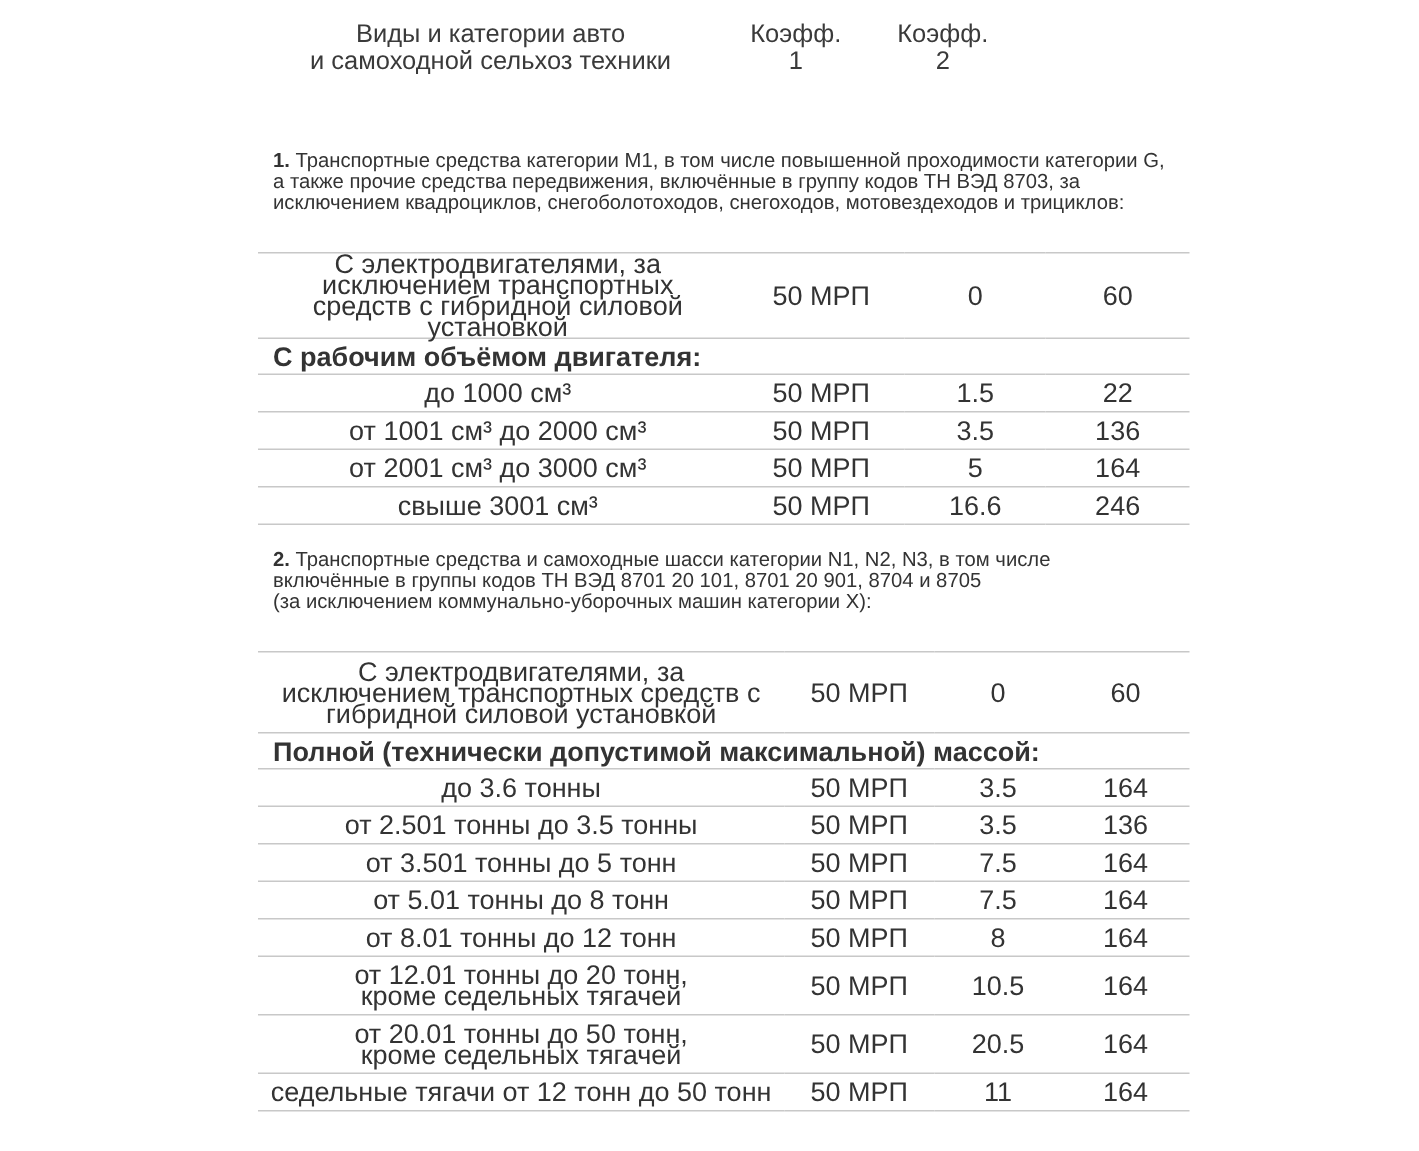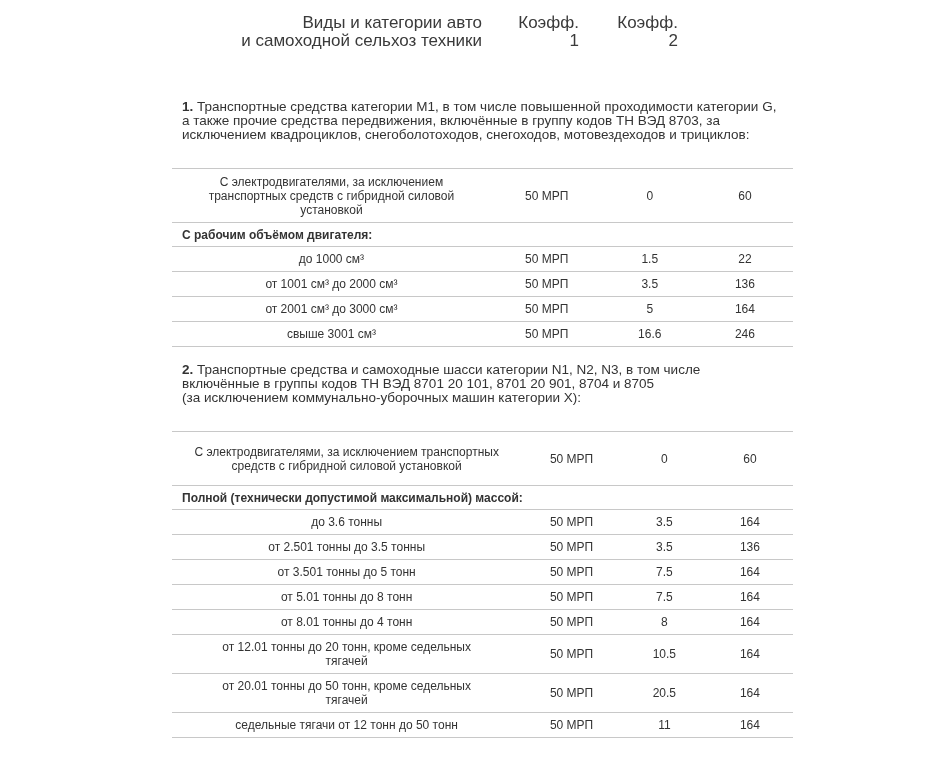--- a/index.html
+++ b/index.html
@@ -1,27 +1,27 @@
 <!DOCTYPE html>
 <html><head>
 <meta charset="utf-8">
 <style>
   html, body { margin:0; padding:0; background:#ffffff; }
   body { width:946px; height:767px; overflow:hidden; font-family:"Liberation Sans", sans-serif; color:#333333; }
   .wrap { position:absolute; left:172px; top:0; width:621px; }
-  .head { display:flex; height:92px; padding-top:14px; box-sizing:border-box; font-size:17px; line-height:18px; color:#3a3a3a; text-align:right; }
+  .head { display:flex; height:92px; padding-top:14px; box-sizing:border-box; font-size:17px; line-height:18px; color:#3a3a3a; text-align:center; }
   .head .c1 { width:310px; }
   .head .c2 { width:115px; }
   .head .c3 { width:97px; }
   .head .c4 { width:99px; }
   .section-title { font-size:13.5px; line-height:14px; padding:8px 10px 0 10px; color:#333; }
   .section-title b { font-weight:bold; }
   .s1 { height:76px; box-sizing:border-box; }
   .s2 { height:84px; box-sizing:border-box; padding-top:16px; }
-  table { border-collapse:collapse; width:621px; font-size:12px; color:#333; }
+  table { border-collapse:collapse; width:621px; font-size:18px; color:#333; }
   td { border-top:1px solid #c8c8c8; text-align:center; padding:0; line-height:14px; }
   tr.last td { border-bottom:1px solid #c8c8c8; }
   td.c1 { width:310px; }
   td.c2 { width:115px; }
   td.c3 { width:97px; }
   td.c4 { width:99px; }
   tr.r1 td { height:24px; }
   tr.r3 td { height:53px; }
   tr.r2 td { height:38px;margin-top:44px; }
   td.sub { text-align:left; font-weight:bold; padding-left:10px; height:23px;margin-top:32px; }
@@ -120,21 +120,21 @@
           <td class="c3">7.5</td>
           <td class="c4">164</td>
         </tr>
     <tr class="r1">
           <td class="c1">от 5.01 тонны до 8 тонн</td>
           <td class="c2">50 МРП</td>
           <td class="c3">7.5</td>
           <td class="c4">164</td>
         </tr>
     <tr class="r1">
-          <td class="c1">от 8.01 тонны до 4 тонн</td>
+          <td class="c1">от 8.01 тонны до 12 тонн</td>
           <td class="c2">50 МРП</td>
           <td class="c3">8</td>
           <td class="c4">164</td>
         </tr>
     <tr class="r2">
           <td class="c1" style="padding:0 40px;">от 12.01 тонны до 20 тонн, кроме седельных тягачей</td>
           <td class="c2">50 МРП</td>
           <td class="c3">10.5</td>
           <td class="c4">164</td>
         </tr>

